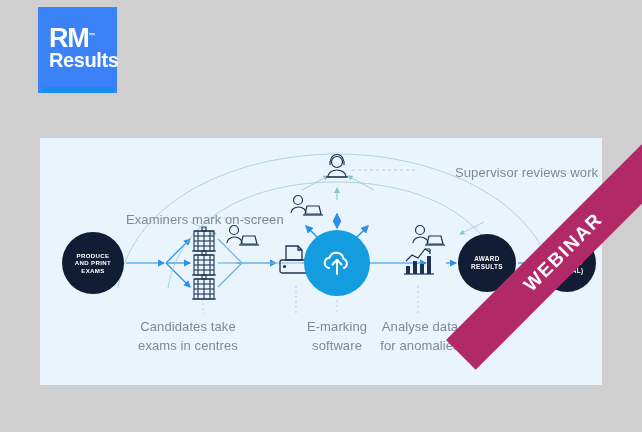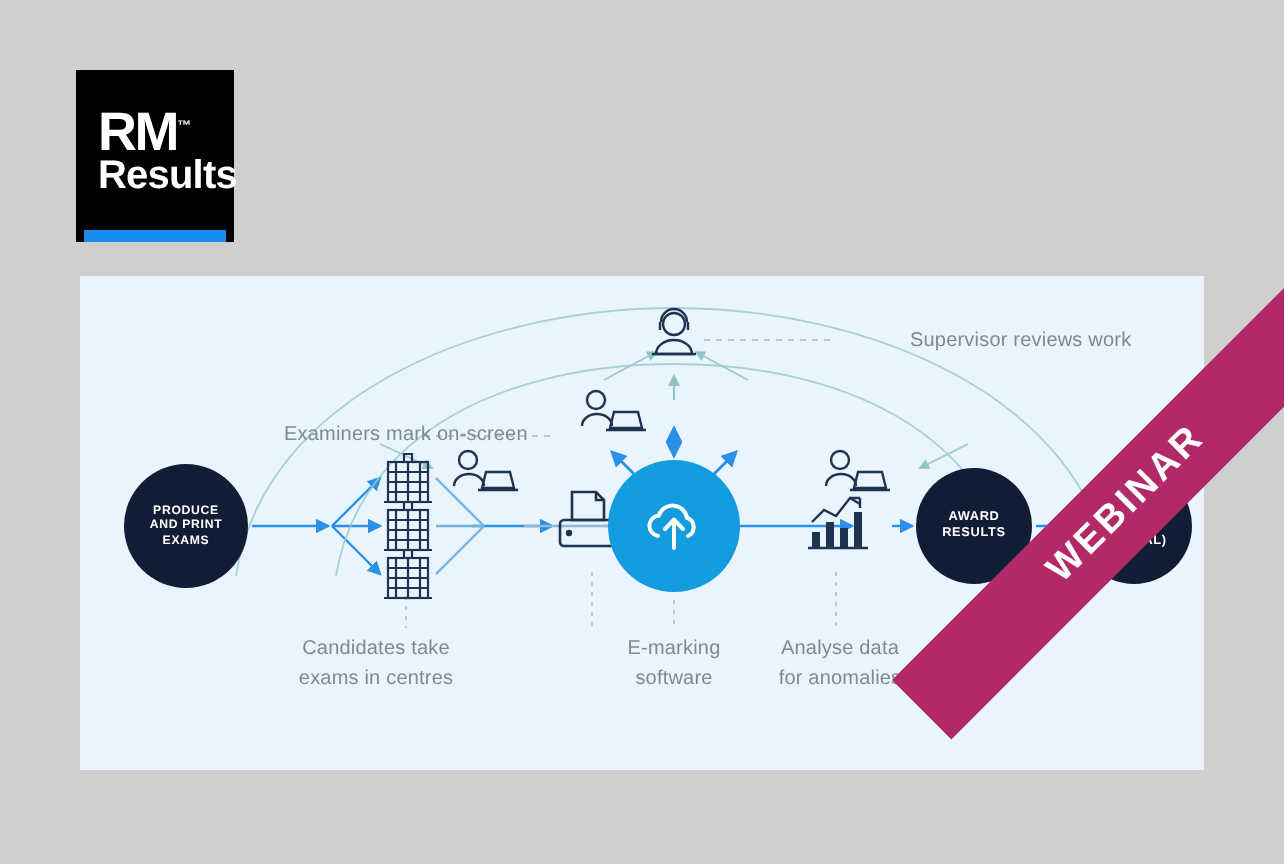--- a/index.html
+++ b/index.html
@@ -7,22 +7,21 @@
     width:642px;height:432px;
     background:#cfcfcf;
     font-family:"Liberation Sans","DejaVu Sans",sans-serif;
     overflow:hidden;
     position:relative;
   }
 
   
   #brand-logo{
     position:absolute;left:38px;top:7px;width:79px;height:86px;
-    background:#000000;
-    margin-top:28px;
+    background:#3b82f6;
   }
   #brand-logo .logo-inner{
     position:absolute;left:0;top:0;right:0;bottom:6px;
     display:flex;flex-direction:column;
     align-items:flex-start;justify-content:center;
     padding-left:11px;box-sizing:border-box;
   }
   #brand-logo .logo-rm{
     color:#ffffff;font-weight:bold;font-size:27px;line-height:26px;
     letter-spacing:-1.2px;position:relative;
@@ -62,32 +61,32 @@
 
   #node-cloud{
     position:absolute;left:264px;top:92px;width:66px;height:66px;
     border-radius:50%;background:#139ce0;
     display:flex;align-items:center;justify-content:center;
   }
 
   
   .caption{
     position:absolute;text-align:center;color:#7d8a96;
-    font-size:10px;line-height:1.45;letter-spacing:0.1px;
+    font-size:13px;line-height:1.45;letter-spacing:0.1px;
   }
   #cap-candidates{left:78px;top:180px;width:140px;}
   #cap-scripts{left:161px;top:180px;width:150px;}
   #cap-emarking{left:252px;top:180px;width:90px;}
   #cap-analyse{left:325px;top:180px;width:110px;}
 
   .flow-label{
-    position:absolute;color:#7d8a96;font-size:10px;letter-spacing:0.1px;
+    position:absolute;color:#7d8a96;font-size:13px;letter-spacing:0.1px;
     white-space:nowrap;
   }
-  #lbl-examiners{left:86px;top:74px;margin-left:16px;}
+  #lbl-examiners{left:86px;top:74px;}
   #lbl-supervisor{left:415px;top:27px;}
 
   
   #webinar-ribbon{
     position:absolute;
     left:446px;top:340px;
     width:290px;height:42px;
     background:#b12a67;
     transform:rotate(-45deg);
     transform-origin:0 0;

